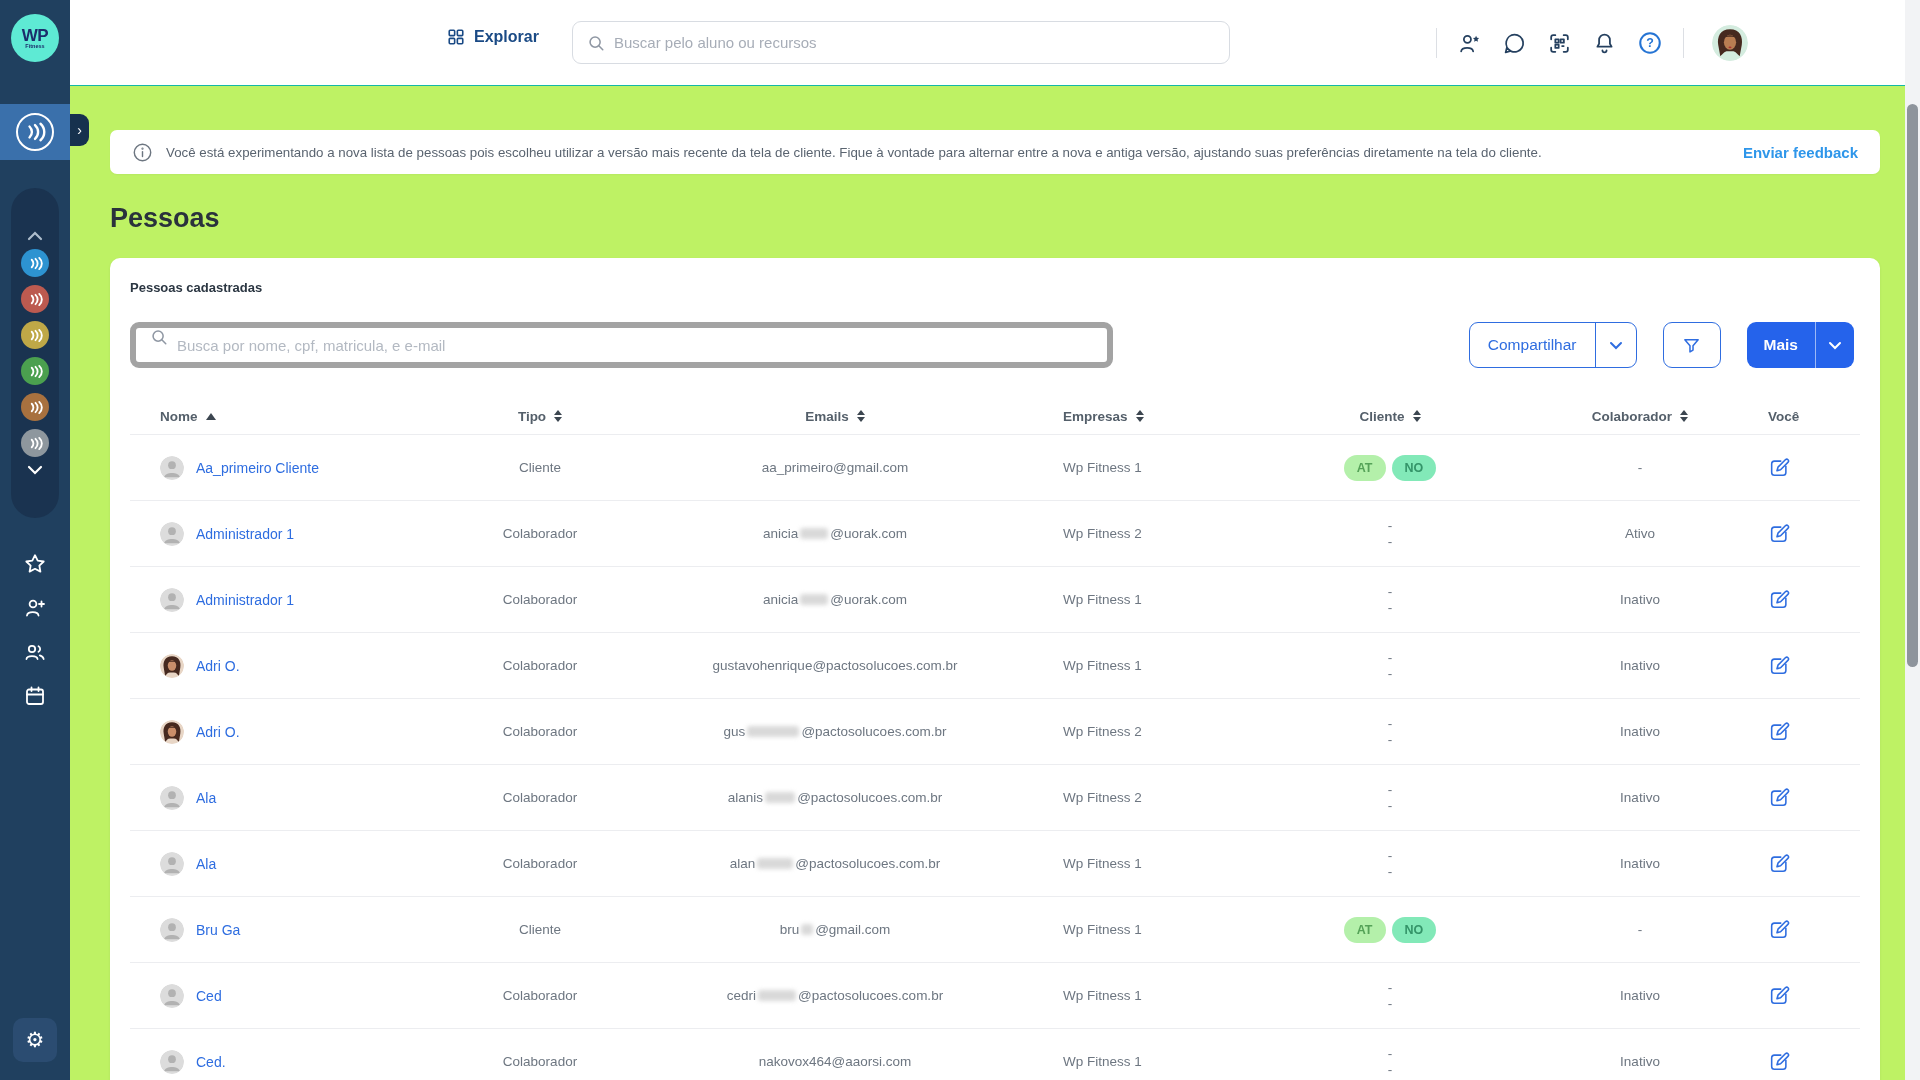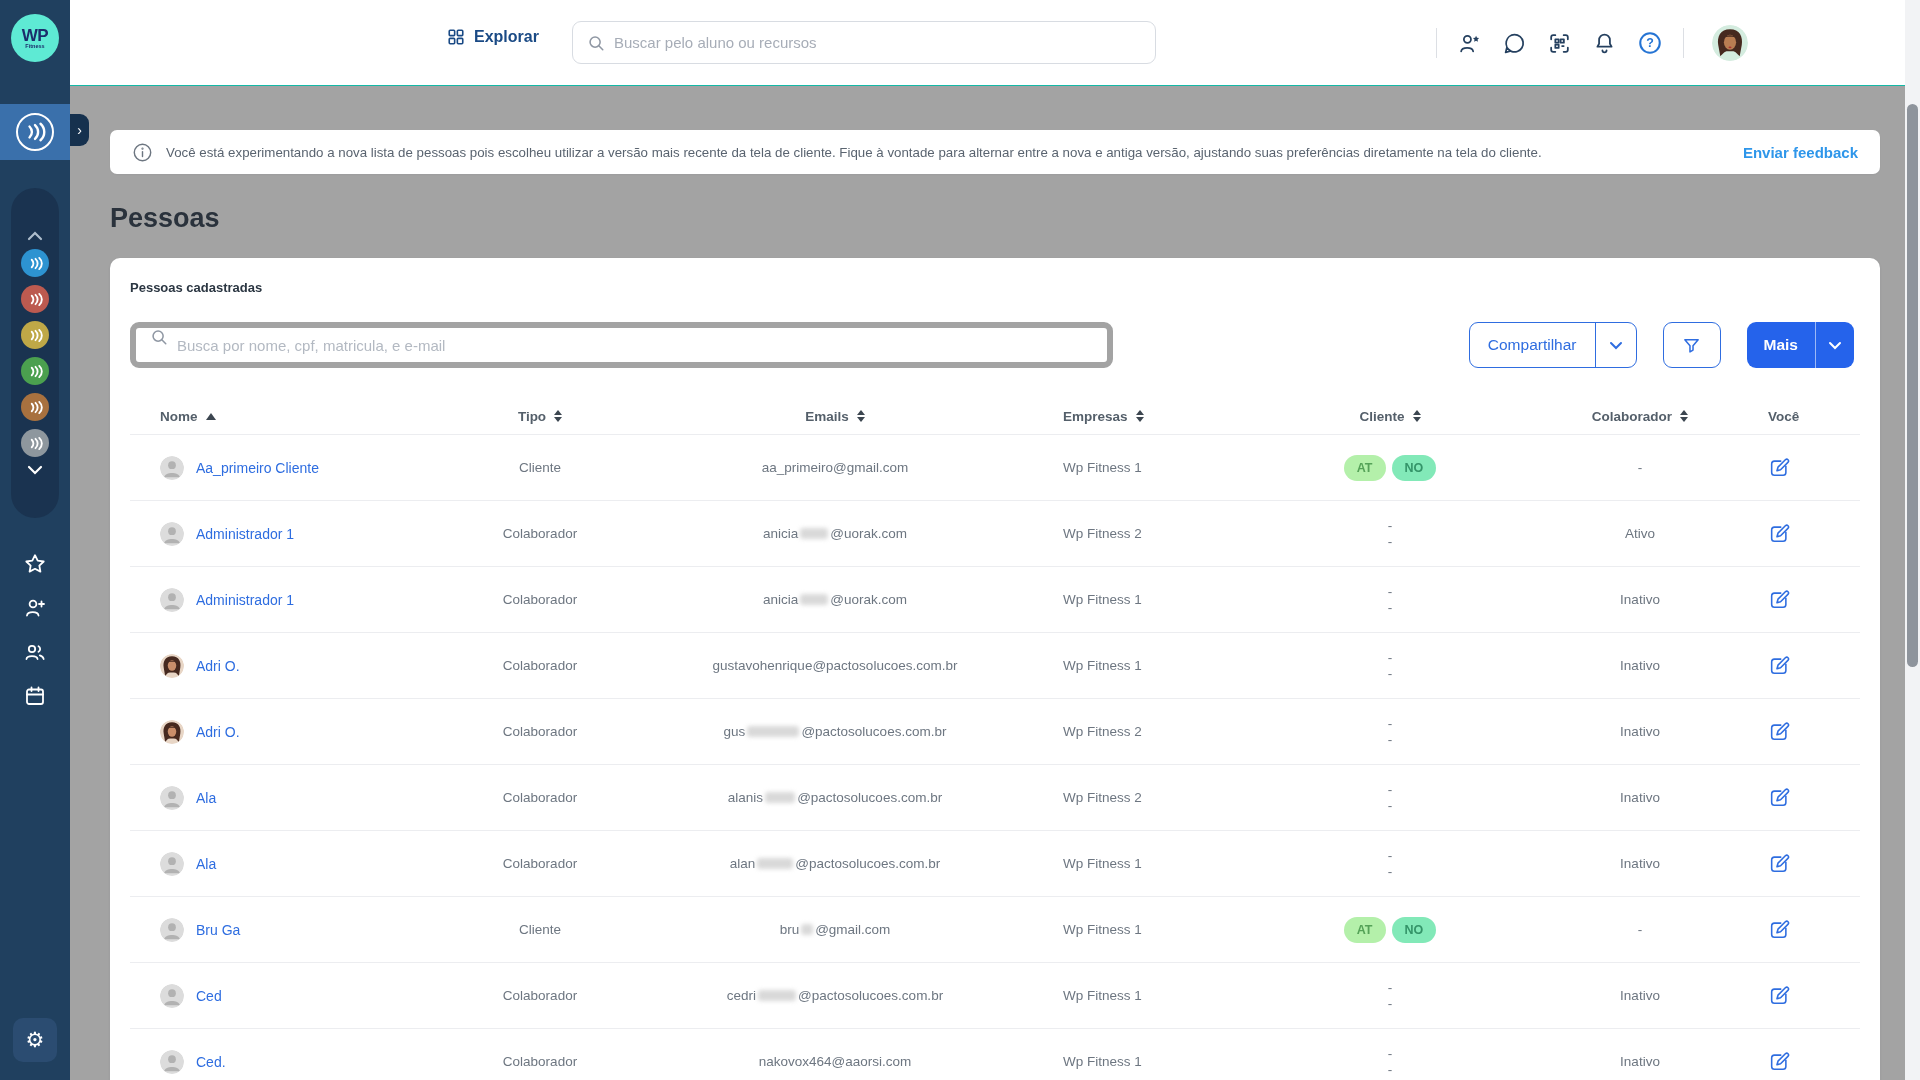--- a/index.html
+++ b/index.html
@@ -20,31 +20,31 @@
   .side-icons { position:absolute; top:552px; left:0; width:70px; display:flex; flex-direction:column; align-items:center; gap:20px; }
   .side-icons svg { display:block; }
   .gear-box { position:absolute; bottom:18px; left:13px; width:44px; height:44px; background:#2b4c71; border-radius:10px;
               display:flex; align-items:center; justify-content:center; color:#fff; font-size:21px; cursor:pointer; }
   .expand-tab { position:absolute; left:70px; top:114px; width:19px; height:32px; background:#16314e; border-radius:0 9px 9px 0;
                 color:#fff; display:flex; align-items:center; justify-content:center; font-size:14px; cursor:pointer; z-index:31; }
 
   
   .topbar { position:absolute; left:70px; top:0; right:0; height:86px; background:#fff; border-bottom:1px solid #14b8a6; z-index:20; }
   .explore { position:absolute; left:377px; top:28px; display:flex; align-items:center; gap:9px; color:#1a4a85; font-size:16px; font-weight:600; cursor:pointer; }
-  .top-search { position:absolute; left:502px; top:21px; width:584px; height:43px; border:1px solid #d8dce2; border-radius:9px;
+  .top-search { position:absolute; left:502px; top:21px; width:658px; height:43px; border:1px solid #d8dce2; border-radius:9px;
                 display:flex; align-items:center; padding:0 14px; gap:9px; background:#fff; }
   .top-search input { border:none; outline:none; flex:1; font-size:15px; color:#39414b; font-family:inherit; }
   .top-search input::placeholder { color:#a7adb7; }
   .top-icons { position:absolute; right:236px; top:0; height:86px; display:flex; align-items:center; gap:20px; color:#25405f; }
   .tool-btn { cursor:pointer; display:flex; align-items:center; }
   .vdiv { width:1px; height:30px; background:#dcdfe4; }
   .avatar-btn { position:absolute; right:172px; top:25px; width:36px; height:36px; border-radius:50%; overflow:hidden; cursor:pointer; }
 
   
-  .content { position:absolute; left:70px; top:86px; right:0; bottom:0; background:#a3a3a3;text-decoration:underline; }
+  .content { position:absolute; left:70px; top:86px; right:0; bottom:0; background:#bef264;text-decoration:underline; }
   .banner { position:absolute; left:40px; top:44px; width:1770px; height:44px; background:#fff; border-radius:7px;
             display:flex; align-items:center; padding:0 22px; gap:13px; box-shadow:0 1px 2px rgba(20,35,60,.04); }
   .banner-text { font-size:13.3px; color:#5a6470; flex:1; }
   .banner-link { font-size:15px; font-weight:600; color:#2e96ea; cursor:pointer; white-space:nowrap; }
   .page-title { position:absolute; left:40px; top:117px; font-size:27px; font-weight:bold; color:#2a323c; }
 
   .card { position:absolute; left:40px; top:172px; width:1770px; height:980px; background:#fff; border-radius:10px;
           box-shadow:0 1px 3px rgba(16,30,54,.07); }
   .card-heading { position:absolute; left:20px; top:22px; font-size:13px; font-weight:bold; color:#2b3642; }
   .list-search { position:absolute; left:20px; top:64px; width:983px; height:46px; border:6px solid #a3a3a3; border-radius:9px;

